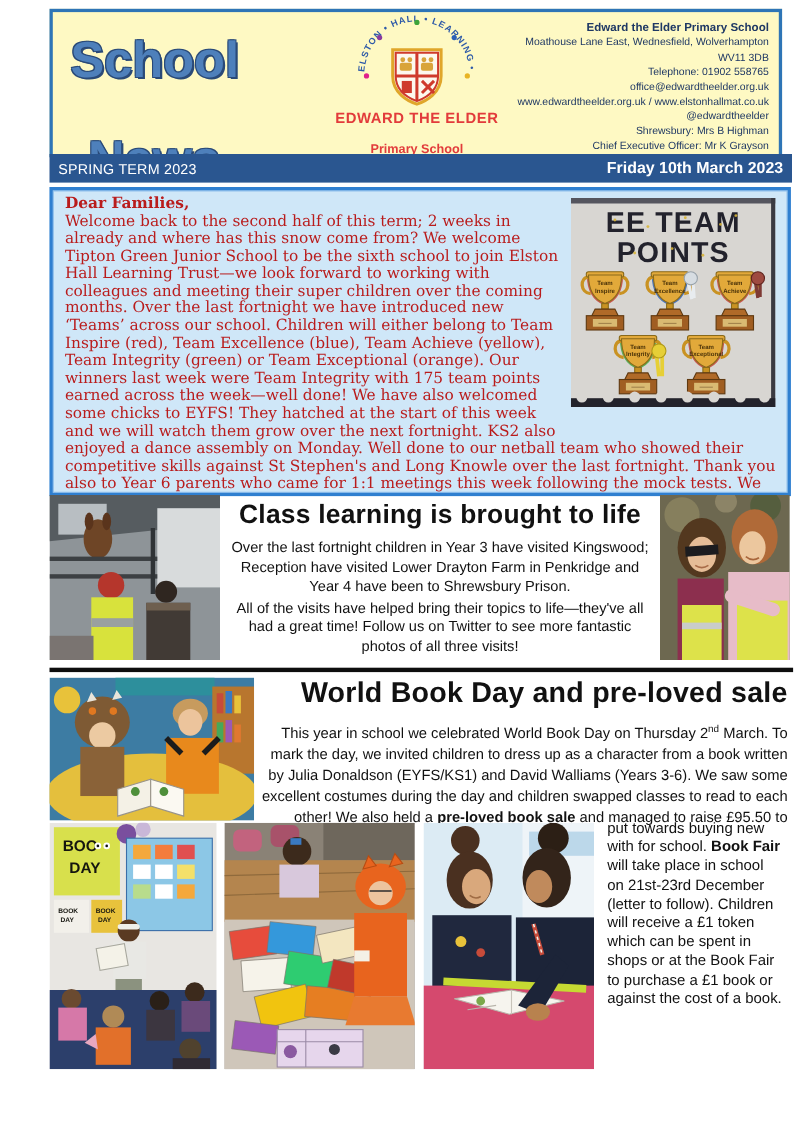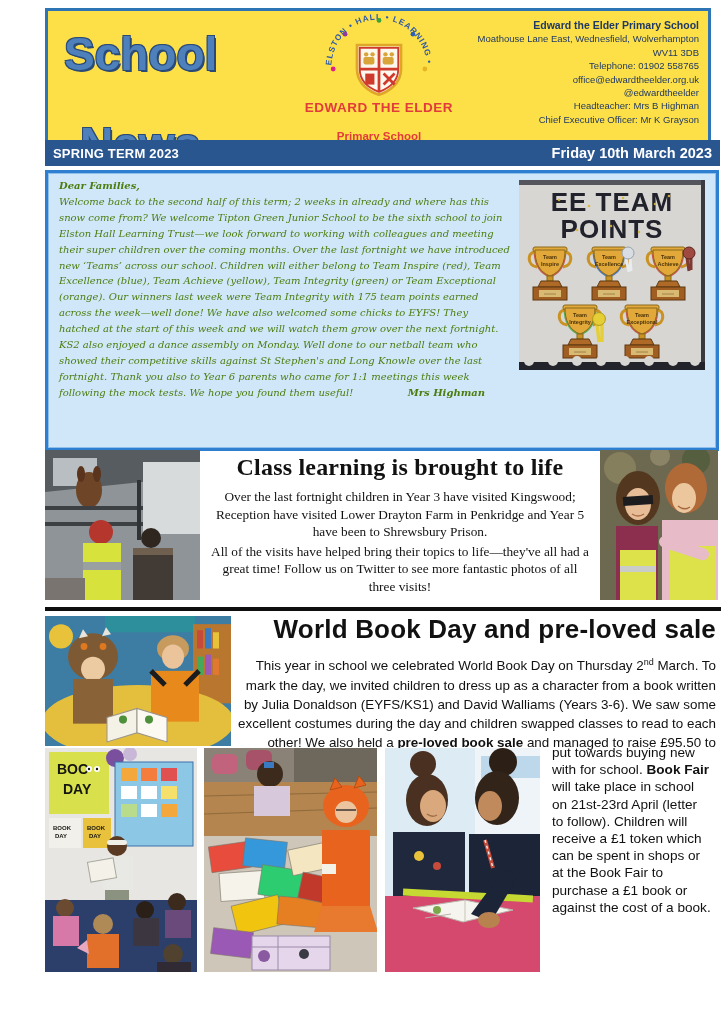--- a/index.html
+++ b/index.html
@@ -2,53 +2,53 @@
 <html><head>
 <meta charset="utf-8">
 <style>
   html,body{margin:0;padding:0;background:#fff;}
   body{width:724px;height:1024px;position:relative;overflow:hidden;
        font-family:"Liberation Sans",sans-serif;color:#111;}
   .abs{position:absolute;}
 
   
   .masthead{left:45px;top:8px;width:660px;height:129px;border:3px solid #2e75b6;
-            background:#fde047;display:flex;align-items:stretch;}
+            background:#fef9c3;display:flex;align-items:stretch;}
   .mast-title{width:226px;padding:14px 0 0 16px;font-weight:bold;font-size:46px;
               line-height:58px;color:#4e80bb;
               text-shadow:2px 2px 0 #2a4a78,-1px -1px 0 #2a4a78,1px -1px 0 #2a4a78,-1px 1px 0 #2a4a78;}
   .mast-title .line2{padding-left:16px;margin-top:32px;}
   .mast-logo{width:178px;text-align:center;padding-top:3px;}
   .logo-name{font-size:13.5px;font-weight:bold;color:#e23b3b;letter-spacing:.5px;margin-top:-2px;}
   .logo-sub{font-size:11.5px;font-weight:bold;color:#e23b3b;margin-top:15px;}
   .mast-contact{flex:1;text-align:right;padding:8px 9px 5px 0;color:#1f3864;
                 font-size:9.5px;line-height:13.4px;}
   .mast-contact .lead{font-size:10.5px;font-weight:bold;}
   .ring-text{font:bold 9px "Liberation Sans",sans-serif;fill:#2e5aa8;letter-spacing:1.1px;}
 
   
   .term-bar{left:45px;top:140px;width:659px;height:26px;background:#2a5690;color:#fff;
             display:flex;justify-content:space-between;align-items:center;padding:0 8px;}
-  .term-bar .t-left{font-size:13px;font-weight:bold;letter-spacing:.2px;}
+  .term-bar .t-left{font-size:13px;font-weight:normal;letter-spacing:.2px;}
   .term-bar .t-right{font-size:14.5px;font-weight:bold;padding-left:29px;}
 
   
   .letter-panel{left:45px;top:170px;width:646px;height:268px;background:#cfe7f8;
                 border:3px solid #2f7fd0;box-shadow:inset 0 0 0 1px #8fc0ec;
                 padding:5px 11px 2px 11px;overflow:hidden;}
-  .letter-text{margin:0;font-family:"DejaVu Serif",serif;font-style:italic;font-weight:500;
-               font-size:10px;line-height:15.9px;color:#4d7c0f;}
+  .letter-text{margin:0;font-family:"DejaVu Serif",serif;font-weight:500;
+               font-size:14px;line-height:15.9px;color:#b91c1c;}
   .letter-text .salutation{font-weight:bold;}
   .letter-text .signature{float:right;font-weight:bold;padding-right:26px;}
   .team-board{float:right;margin:2px 0 3px 8px;width:186px;height:190px;}
   .tb-title{font:bold 26px "Liberation Sans",sans-serif;fill:#22222c;letter-spacing:1px;text-anchor:middle;}
   .tb-label{font:bold 5.5px "Liberation Sans",sans-serif;fill:#4a3208;text-anchor:middle;}
 
   
-  .visits{left:45px;top:450px;width:673px;height:150px;display:flex;font-family:Liberation Serif, serif;}
+  .visits{left:45px;top:450px;width:673px;height:150px;display:flex;}
   .visits .v-photo-l{width:155px;height:150px;flex:none;}
   .visits .v-photo-r{width:118px;height:150px;flex:none;}
   .visits .v-text{flex:1;padding:2px 8px 0 8px;text-align:center;}
   .v-text h2{margin:2px 0 7px 0;font-size:24px;letter-spacing:.2px;}
   .v-text p{margin:0 0 2px 0;font-size:13.3px;line-height:17.5px;}
 
   .rule{left:45px;top:607px;width:676px;height:4px;background:#0e0e0e;}
 
   
   .wbd-photo{left:45px;top:616px;width:186px;height:130px;}
@@ -108,22 +108,23 @@
       </svg>
       <div class="logo-name">EDWARD THE ELDER</div>
       <div class="logo-sub">Primary School</div>
     </div>
 
     <div class="mast-contact">
       <div class="lead">Edward the Elder Primary School</div>
       <div>Moathouse Lane East, Wednesfield, Wolverhampton WV11 3DB</div>
       <div>Telephone: 01902 558765</div>
       <div>office@edwardtheelder.org.uk</div>
+      <div>www.edwardtheelder.org.uk / www.elstonhallmat.co.uk</div>
       <div>@edwardtheelder</div>
-      <div>Headteacher: Mrs B Highman</div>
+      <div>Shrewsbury: Mrs B Highman</div>
       <div>Chief Executive Officer: Mr K Grayson</div>
     </div>
   </header>
 
   <div class="abs term-bar">
     <span class="t-left">SPRING TERM 2023</span>
     <span class="t-right">Friday 10th March 2023</span>
   </div>
 
   <section class="abs letter-panel">
@@ -251,21 +252,21 @@
       <circle cx="56" cy="82" r="12" fill="#b5362c"></circle>
       <rect x="38" y="93" width="38" height="57" fill="#d8e23c"></rect>
       <rect x="38" y="112" width="38" height="8" fill="#9aa0a0"></rect>
       <circle cx="106" cy="88" r="10" fill="#2f2620"></circle>
       <rect x="88" y="98" width="40" height="52" fill="#413a35"></rect>
       <rect x="88" y="98" width="40" height="7" fill="#6e5f4f"></rect>
       <rect x="0" y="128" width="40" height="22" fill="#7a7471"></rect>
     </svg>
     <div class="v-text">
       <h2>Class learning is brought to life</h2>
-      <p>Over the last fortnight children in Year 3 have visited Kingswood; Reception have visited Lower Drayton Farm in Penkridge and Year 5 have been to Shrewsbury Prison.</p>
+      <p>Over the last fortnight children in Year 3 have visited Kingswood; Reception have visited Lower Drayton Farm in Penkridge and Year 4 have been to Shrewsbury Prison.</p>
       <p>All of the visits have helped bring their topics to life—they've all had a great time! Follow us on Twitter to see more fantastic photos of all three visits!</p>
     </div>
     <svg class="v-photo-r" viewBox="0 0 118 150" preserveAspectRatio="none">
       <rect width="118" height="150" fill="#6d6850"></rect>
       <circle cx="20" cy="18" r="16" fill="#8c8460" opacity=".8"></circle>
       <circle cx="96" cy="10" r="14" fill="#4f5b3a" opacity=".8"></circle>
       <circle cx="60" cy="6" r="10" fill="#9a9070" opacity=".7"></circle>
       <ellipse cx="38" cy="48" rx="22" ry="27" fill="#53381f"></ellipse>
       <ellipse cx="38" cy="54" rx="13" ry="16" fill="#e6bd97"></ellipse>
       <rect x="23" y="46" width="30" height="9" fill="#1c1c1f" transform="rotate(-4 38 50)"></rect>
@@ -312,21 +313,21 @@
     <path d="M122,100 l-30,-9 v24 l30,9 z" fill="#fbf9f2" stroke="#99948a"></path>
     <circle cx="78" cy="102" r="4" fill="#4e8f3a"></circle>
       <circle cx="104" cy="102" r="4" fill="#4e8f3a"></circle>
   </svg>
 
   <div class="abs wbd-text">
     <h2>World Book Day and pre-loved sale</h2>
     <p><span>This year in school we celebrated World Book Day on Thursday 2</span><sup>nd</sup><span> March. To mark the day, we invited children to dress up as a character from a book written by Julia Donaldson (EYFS/KS1) and David Walliams (Years 3-6). We saw some excellent costumes during the day and children swapped classes to read to each other! We also held a </span><strong>pre-loved book sale</strong><span> and managed to raise £95.50 to</span></p>
   </div>
 
-  <div class="abs wbd-col"><span>put towards buying new with for school. </span><strong>Book Fair</strong><span> will take place in school on 21st-23rd April (letter to follow). Children will receive a £1 token which can be spent in shops or at the Book Fair to purchase a £1 book or against the cost of a book.</span></div>
+  <div class="abs wbd-col"><span>put towards buying new with for school. </span><strong>Book Fair</strong><span> will take place in school on 21st-23rd December (letter to follow). Children will receive a £1 token which can be spent in shops or at the Book Fair to purchase a £1 book or against the cost of a book.</span></div>
 
   <svg class="abs photo-d" viewBox="0 0 152 224" preserveAspectRatio="none">
     <rect width="152" height="224" fill="#e8e6e2"></rect>
     <rect x="4" y="4" width="60" height="62" fill="#d8e04c"></rect>
     <text class="poster-big" x="12" y="26">BOO</text>
     <text class="poster-big" x="18" y="46">DAY</text>
     <circle cx="44" cy="21" r="3" fill="#fff"></circle>
       <circle cx="52" cy="21" r="3" fill="#fff"></circle>
     <circle cx="44" cy="21" r="1.2" fill="#111"></circle>
       <circle cx="52" cy="21" r="1.2" fill="#111"></circle>

